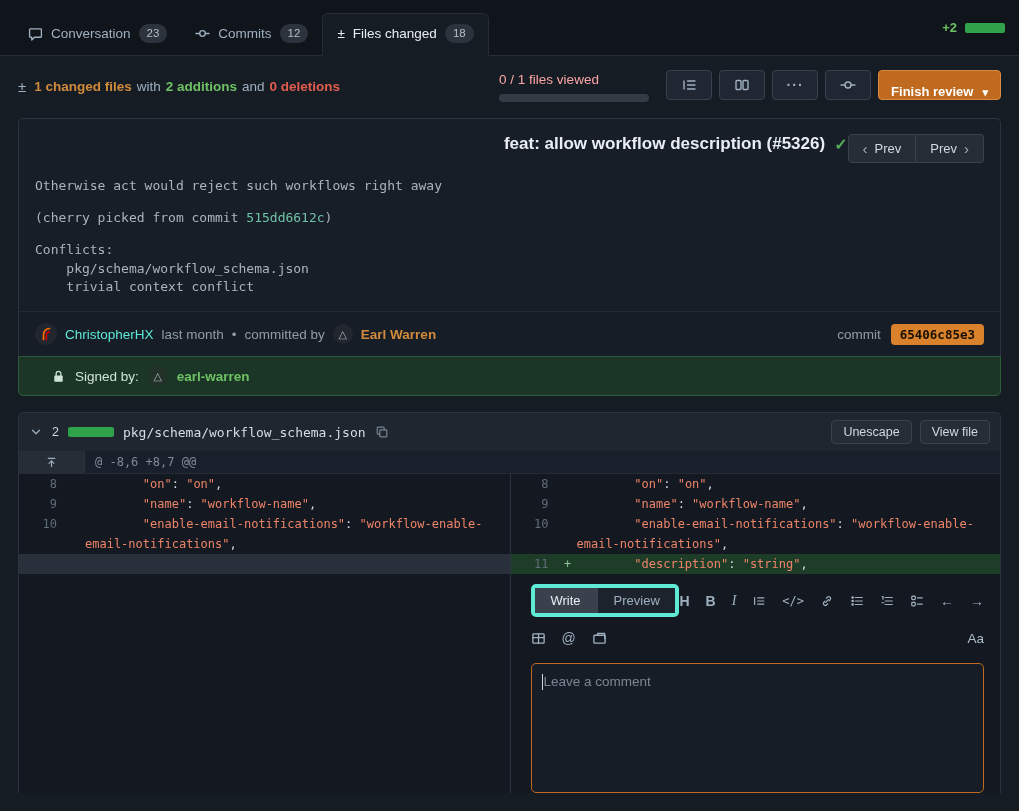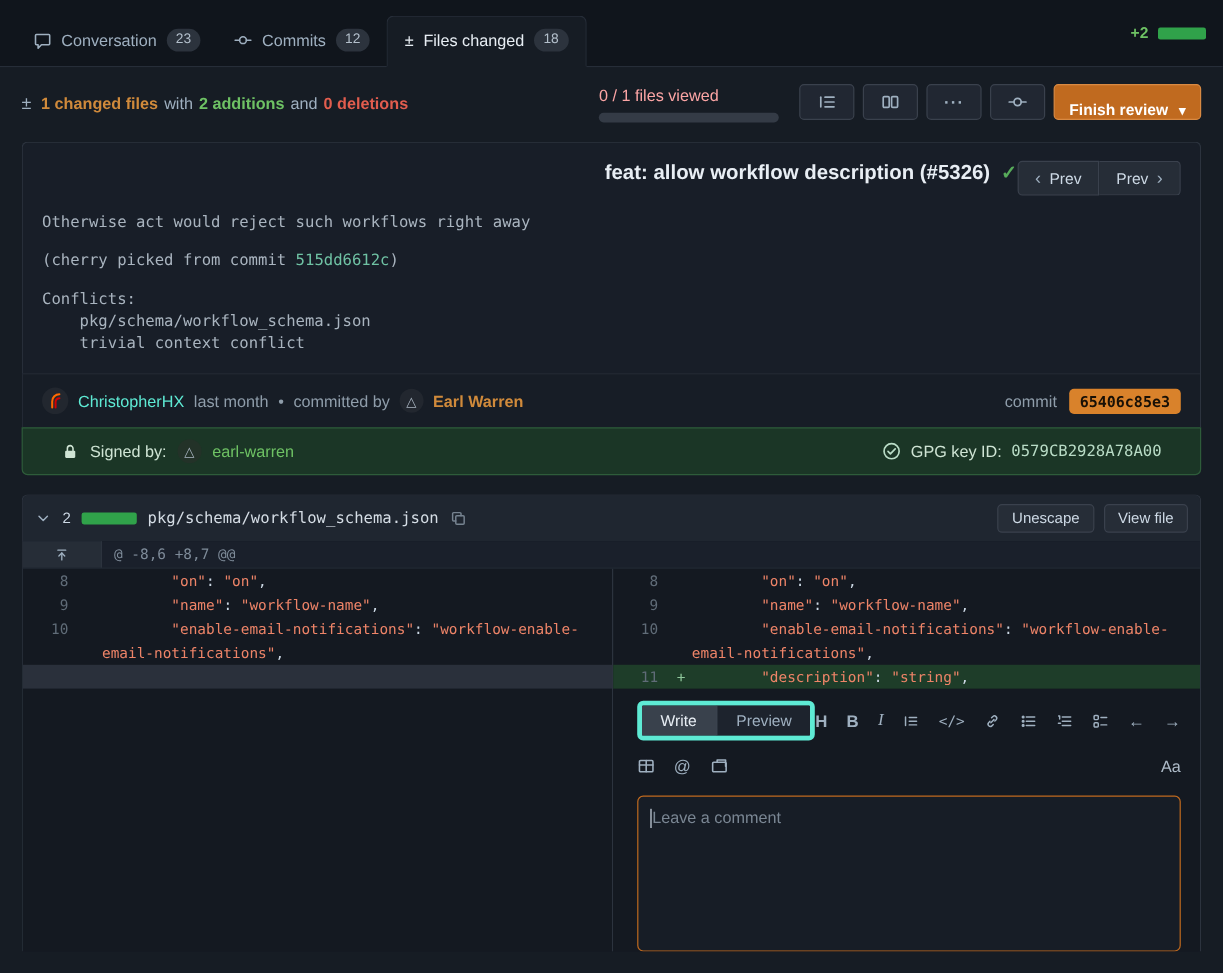--- a/index.html
+++ b/index.html
@@ -64,21 +64,21 @@
   .avatar{width:22px;height:22px;border-radius:50%;background:#22272f;display:inline-flex;align-items:center;justify-content:center;flex:none}
   .avatar.small{width:20px;height:20px;font-size:10px}
   .tri{color:#aab6c2;font-size:11px}
   .author-name{color:#5eead4;font-weight:400}
   .committer-name{color:var(--text-orange);font-weight:700;cursor:pointer}
   .footer-right{margin-left:auto;display:flex;align-items:center;gap:10px}
   .sha-badge{background:var(--badge-orange);color:#181006;font-family:"DejaVu Sans Mono",monospace;font-size:12.5px;font-weight:700;padding:3px 9px;border-radius:4px;cursor:pointer}
 
   
   .signed{border:1px solid #2e5c3a;background:#1b3626;border-radius:0 0 5px 5px;display:flex;align-items:center;gap:9px;padding:9px 32px;color:#cfe4d4}
-  .signed-name{color:var(--signed-green);font-weight:400;cursor:pointer}
+  .signed-name{color:var(--signed-green);font-weight:700;cursor:pointer}
   .signed-right{margin-left:auto;display:flex;align-items:center;gap:8px}
   .gpg-key{font-family:"DejaVu Sans Mono",monospace;font-size:13px;color:#b9dcc6}
 
   
   .diff-card{margin-top:16px;border:1px solid #2c333e;border-bottom:none;border-radius:5px 5px 0 0;overflow:hidden;display:flex;flex-direction:column}
   .file-header{background:#1f2630;display:flex;align-items:center;gap:9px;padding:7px 10px}
   .chevron-down{color:#9fb0c0}
   .adds-count{color:#cdd9e5;font-size:12.5px}
   .adds-bar{width:46px;height:10px;background:var(--bar-green);border-radius:2px}
   .file-name{font-family:"DejaVu Sans Mono",monospace;font-size:13px;color:#d5dde5}
@@ -265,30 +265,20 @@
       <svg width="15" height="15" viewBox="0 0 16 16">
           <rect x="3.5" y="7" width="9" height="6.5" rx="1" fill="currentColor" stroke="none"></rect>
           <path d="M5.5 7 V5 a2.5 2.5 0 0 1 5 0 v2"></path>
         </svg>
     </span>
     <span>Signed by:</span>
     <span class="avatar small" style="background:#233228">
         <span class="tri">△</span>
       </span>
     <span class="signed-name">earl-warren</span>
-    <span class="signed-right">
-      <span class="ic" style="color:#b9dcc6">
-        <svg width="16" height="16" viewBox="0 0 16 16">
-            <circle cx="8" cy="8" r="6.3"></circle>
-            <path d="M5 8.2 l2 2 l4 -4.2"></path>
-          </svg>
-      </span>
-      <span>GPG key ID:</span>
-      <span class="gpg-key">0579CB2928A78A00</span>
-    </span>
   </div>
 
   <div class="diff-card">
     <div class="file-header">
       <span class="ic chevron-down">
         <svg width="14" height="14" viewBox="0 0 16 16">
             <path d="M4 6 l4 4 l4 -4"></path>
           </svg>
       </span>
       <span class="adds-count">2</span>

